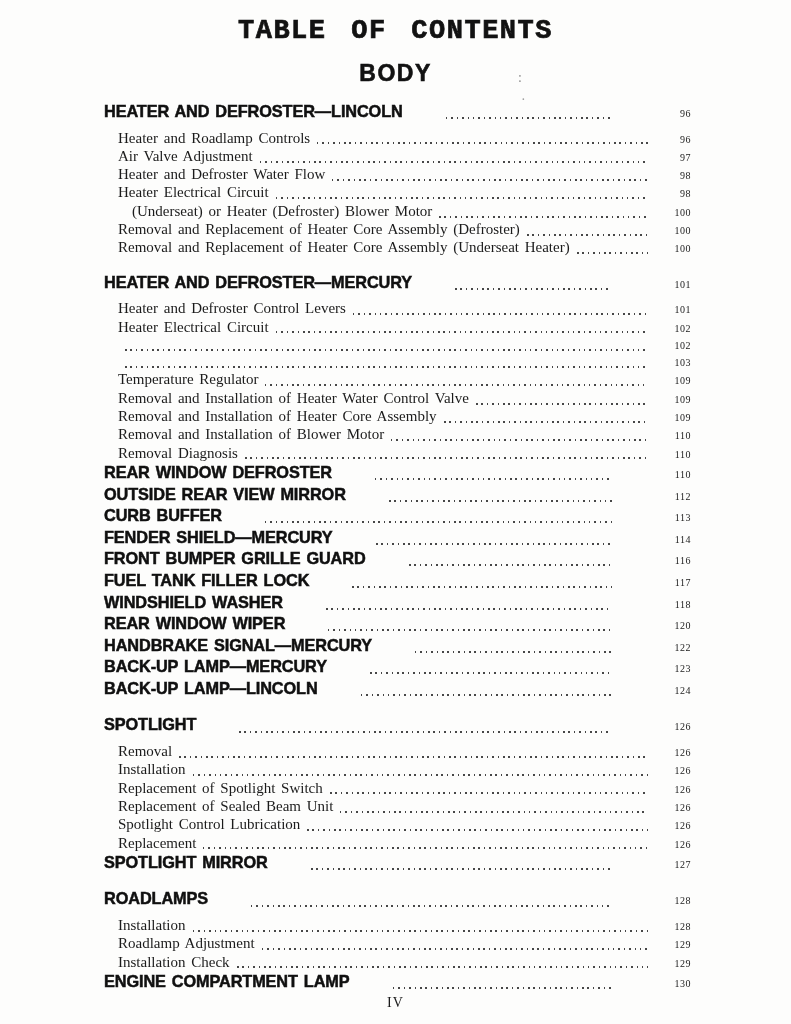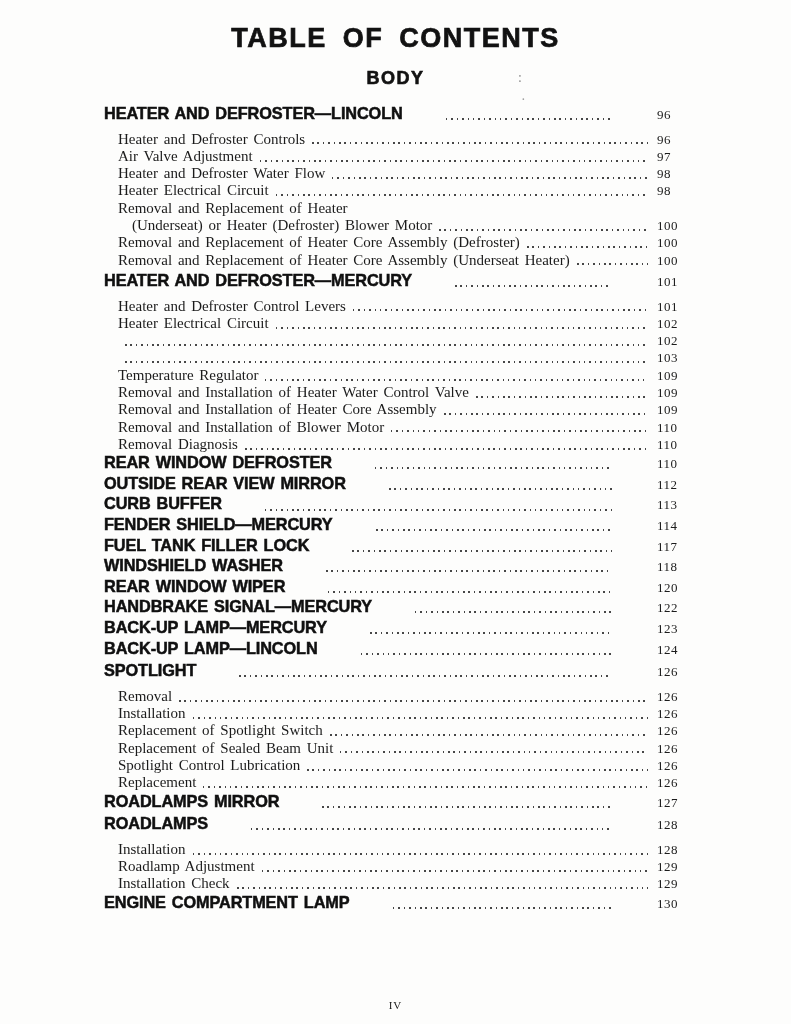--- a/index.html
+++ b/index.html
@@ -24,50 +24,50 @@
   }
   .page::after {
     content: "\00b7";
     position: absolute;
     top: 92px; left: 521px;
     color: #9e9e9e; font-size: 14px;
   }
 
   .title {
     margin: 0;
-    padding-top: 25px;
+    padding-top: 18px;
     text-align: center;
-    font-family: Liberation Sans, sans-serif;
+    font-family: Liberation Mono, monospace;
     font-weight: bold;
     font-size: 27px;
     line-height: 1;
     letter-spacing: 1.5px;
     word-spacing: 7px;
     color: #121212;
     -webkit-text-stroke: 0.7px #121212;
   }
 
   .subtitle {
     margin: 17px 0 0 0;
     text-align: center;
     font-family: "Liberation Sans", sans-serif;
     font-weight: bold;
-    font-size: 18px;
+    font-size: 23px;
     line-height: 1;
     letter-spacing: 1.5px;
     color: #121212;
     -webkit-text-stroke: 0.6px #121212;
   }
 
   .toc {
     margin-top: 17px;
     padding: 0 100px 0 104px;
   }
 
-  .sec.gap { margin-top: 2px; }
+  .sec.gap { margin-top: 15px; }
 
   .row { display: flex; align-items: baseline; }
 
   .row.h {
     font-family: "Liberation Sans", sans-serif;
     font-weight: bold;
     font-size: 16.3px;
     line-height: 19.6px;
     letter-spacing: -0.1px;
     word-spacing: 1.5px;
@@ -96,74 +96,72 @@
       90deg,
       #474747 0, #474747 1.5px,
       transparent 1.5px, transparent 5.4px
     );
   }
   .row.h .leader { margin-bottom: 4.5px; }
 
   .pg {
     flex: 0 0 auto;
     min-width: 34px;
+    text-align: right;
     font-family: "Liberation Serif", serif;
     font-weight: normal;
-    font-size: 13px;
+    font-size: 10px;
     letter-spacing: 0.5px;
     color: #1b1b1b;
     -webkit-text-stroke: 0;
   }
 
   .footer {
     position: absolute;
     left: 0; right: 0; bottom: 13px;
     text-align: center;
     font-family: "Liberation Serif", serif;
-    font-size: 11px;
+    font-size: 14px;
     letter-spacing: 1px;
     color: #1b1b1b;
   }
 </style>
 </head>
 <body>
 
 <div class="page">
   <h1 class="title">TABLE OF CONTENTS</h1>
   <h2 class="subtitle">BODY</h2>
 
   <div class="toc" id="toc-list">
       <div class="sec">
         <div class="row h has-kids">
           <span class="label">HEATER AND DEFROSTER—LINCOLN</span>
           <span class="leader"></span>
           <span class="pg">96</span>
         </div>
         <div class="row s">
-          <span class="label">Heater and Defroster Controls</span>
+          <span class="label">Heater and Roadlamp Controls</span>
           <span class="leader"></span>
           <span class="pg">96</span>
         </div>
         <div class="row s">
           <span class="label">Air Valve Adjustment</span>
           <span class="leader"></span>
           <span class="pg">97</span>
         </div>
         <div class="row s">
           <span class="label">Heater and Defroster Water Flow</span>
           <span class="leader"></span>
           <span class="pg">98</span>
         </div>
         <div class="row s">
           <span class="label">Heater Electrical Circuit</span>
           <span class="leader"></span>
           <span class="pg">98</span>
-        </div>
-        <div class="row s noleader">
-          <span class="label">Removal and Replacement of Heater</span>
         </div>
         <div class="row s cont">
           <span class="label">(Underseat) or Heater (Defroster) Blower Motor</span>
           <span class="leader"></span>
           <span class="pg">100</span>
         </div>
         <div class="row s">
           <span class="label">Removal and Replacement of Heater Core Assembly (Defroster)</span>
           <span class="leader"></span>
           <span class="pg">100</span>
@@ -247,20 +245,27 @@
       </div>
       <div class="sec">
         <div class="row h">
           <span class="label">FENDER SHIELD—MERCURY</span>
           <span class="leader"></span>
           <span class="pg">114</span>
         </div>
       </div>
       <div class="sec">
         <div class="row h">
+          <span class="label">FRONT BUMPER GRILLE GUARD</span>
+          <span class="leader"></span>
+          <span class="pg">116</span>
+        </div>
+      </div>
+      <div class="sec">
+        <div class="row h">
           <span class="label">FUEL TANK FILLER LOCK</span>
           <span class="leader"></span>
           <span class="pg">117</span>
         </div>
       </div>
       <div class="sec">
         <div class="row h">
           <span class="label">WINDSHIELD WASHER</span>
           <span class="leader"></span>
           <span class="pg">118</span>
@@ -326,21 +331,21 @@
           <span class="pg">126</span>
         </div>
         <div class="row s">
           <span class="label">Replacement</span>
           <span class="leader"></span>
           <span class="pg">126</span>
         </div>
       </div>
       <div class="sec">
         <div class="row h">
-          <span class="label">ROADLAMPS MIRROR</span>
+          <span class="label">SPOTLIGHT MIRROR</span>
           <span class="leader"></span>
           <span class="pg">127</span>
         </div>
       </div>
       <div class="sec gap">
         <div class="row h has-kids">
           <span class="label">ROADLAMPS</span>
           <span class="leader"></span>
           <span class="pg">128</span>
         </div>

